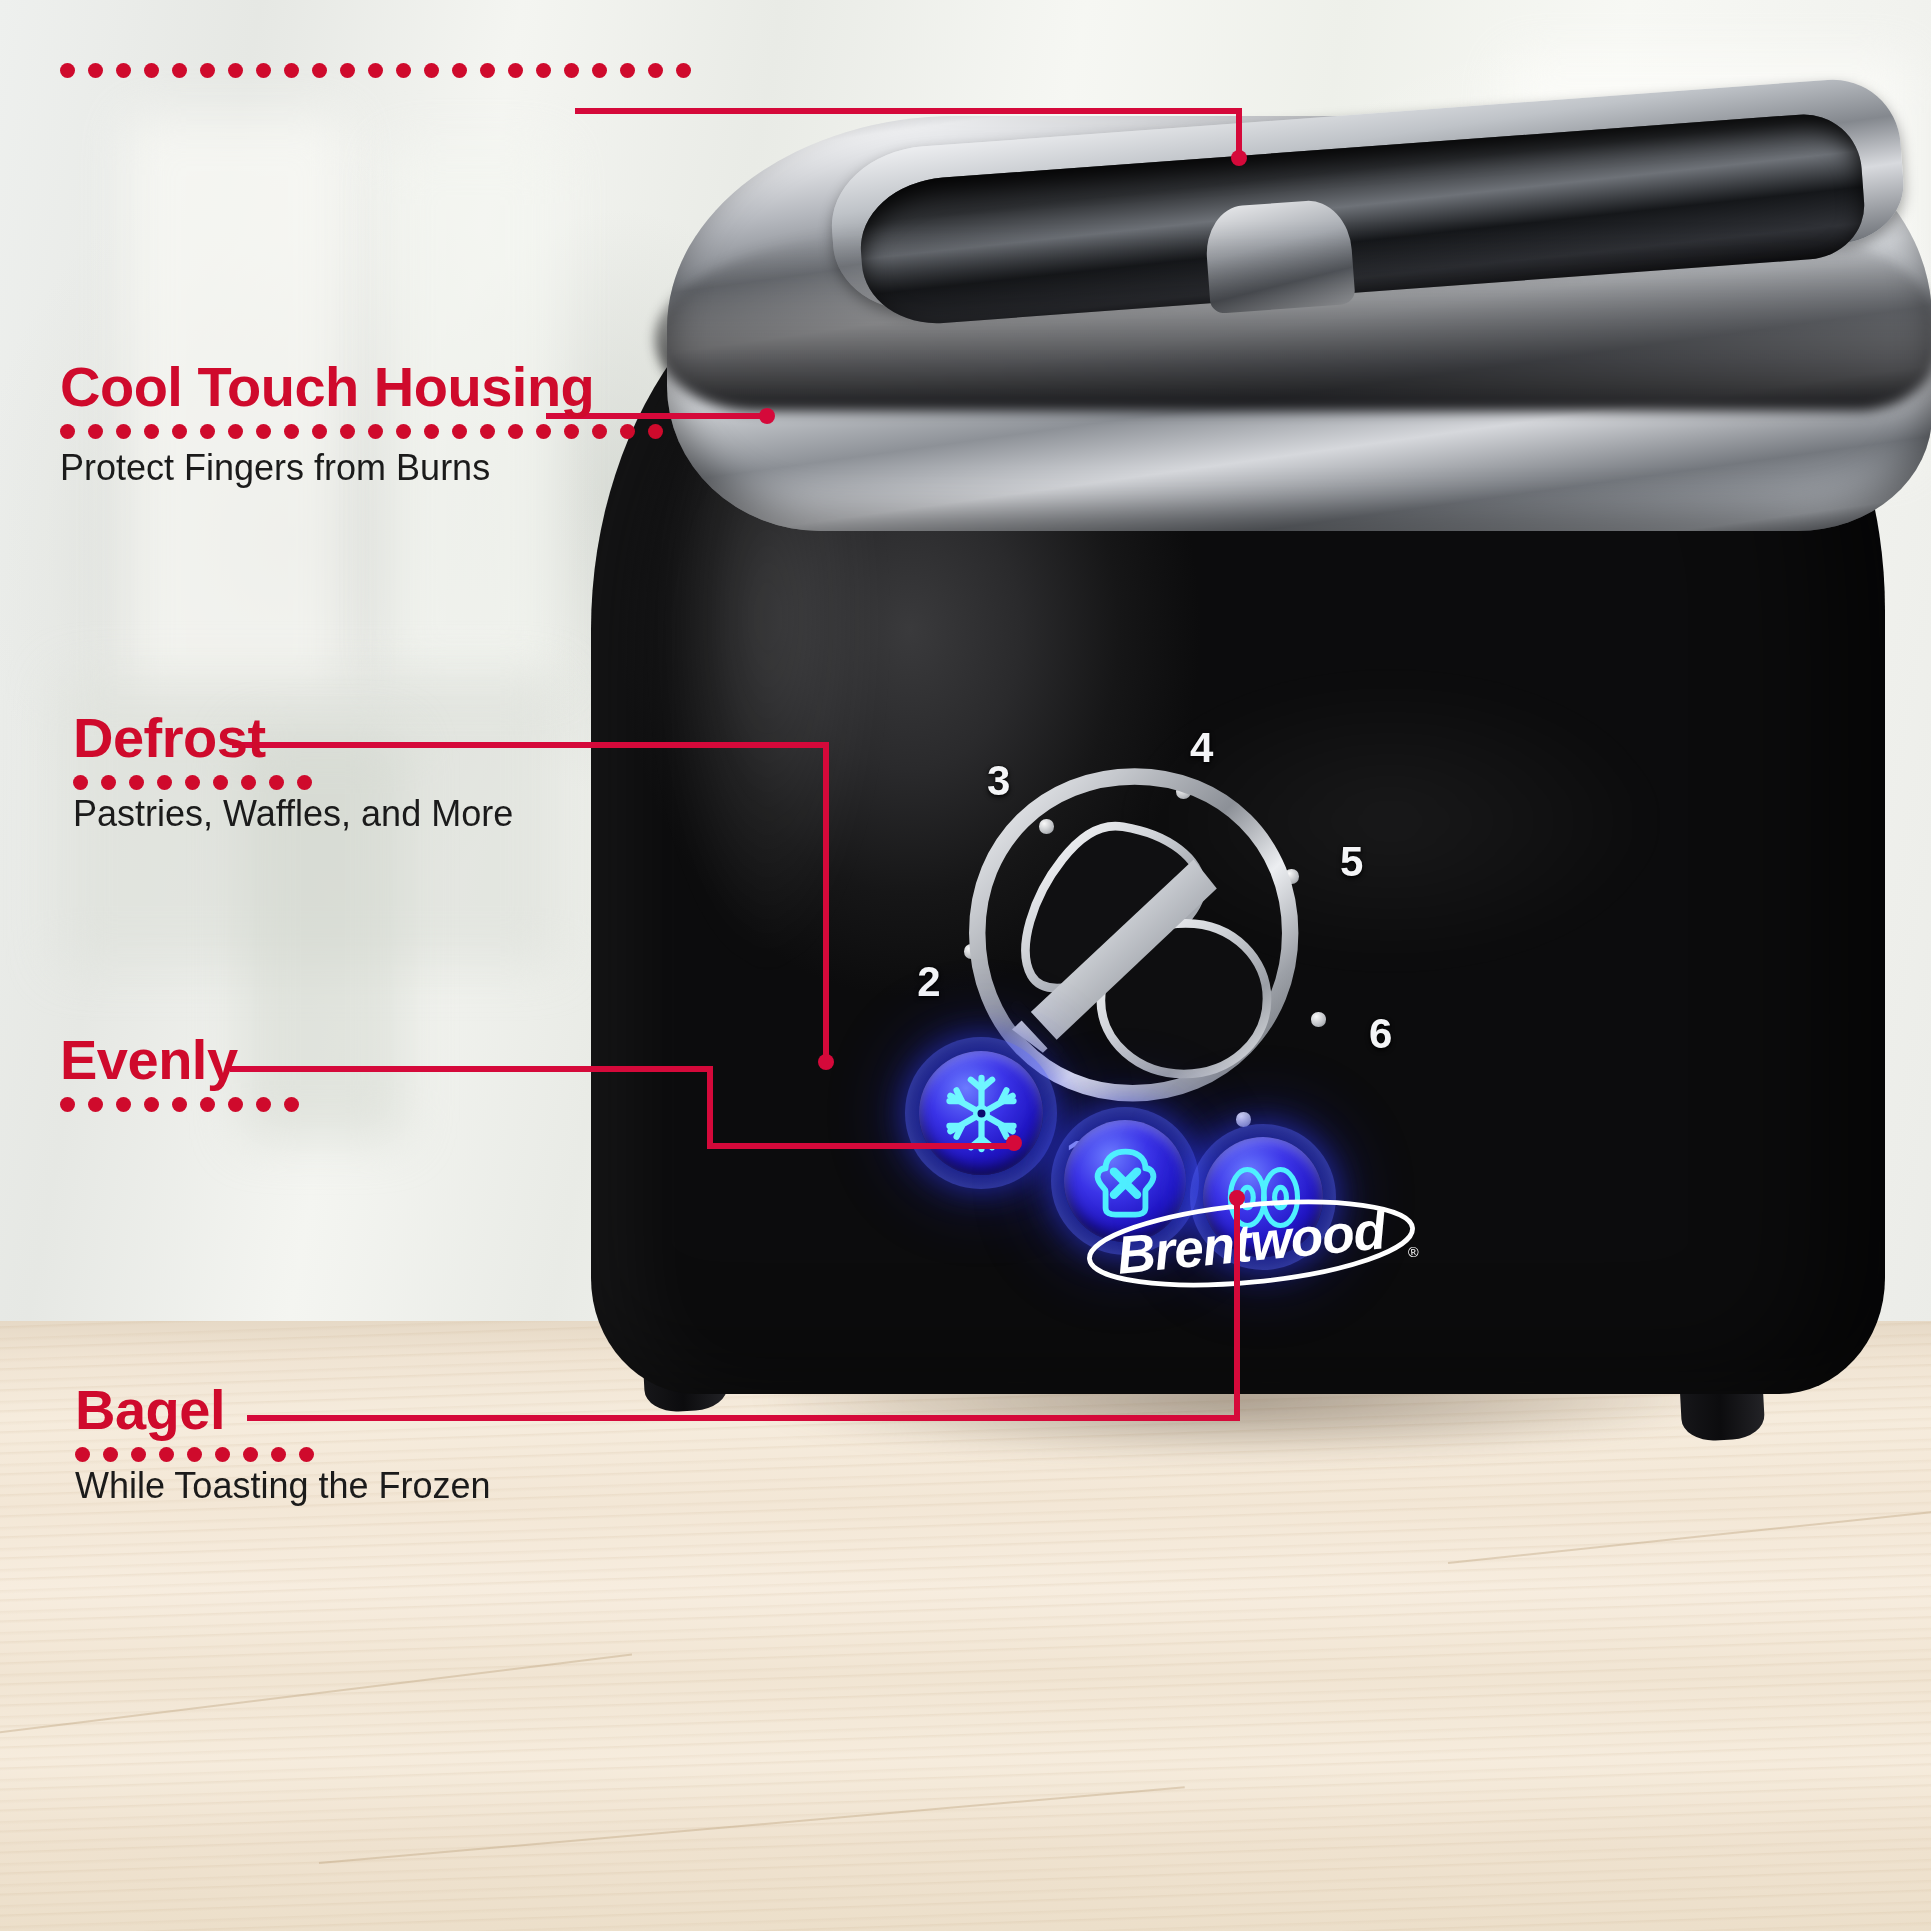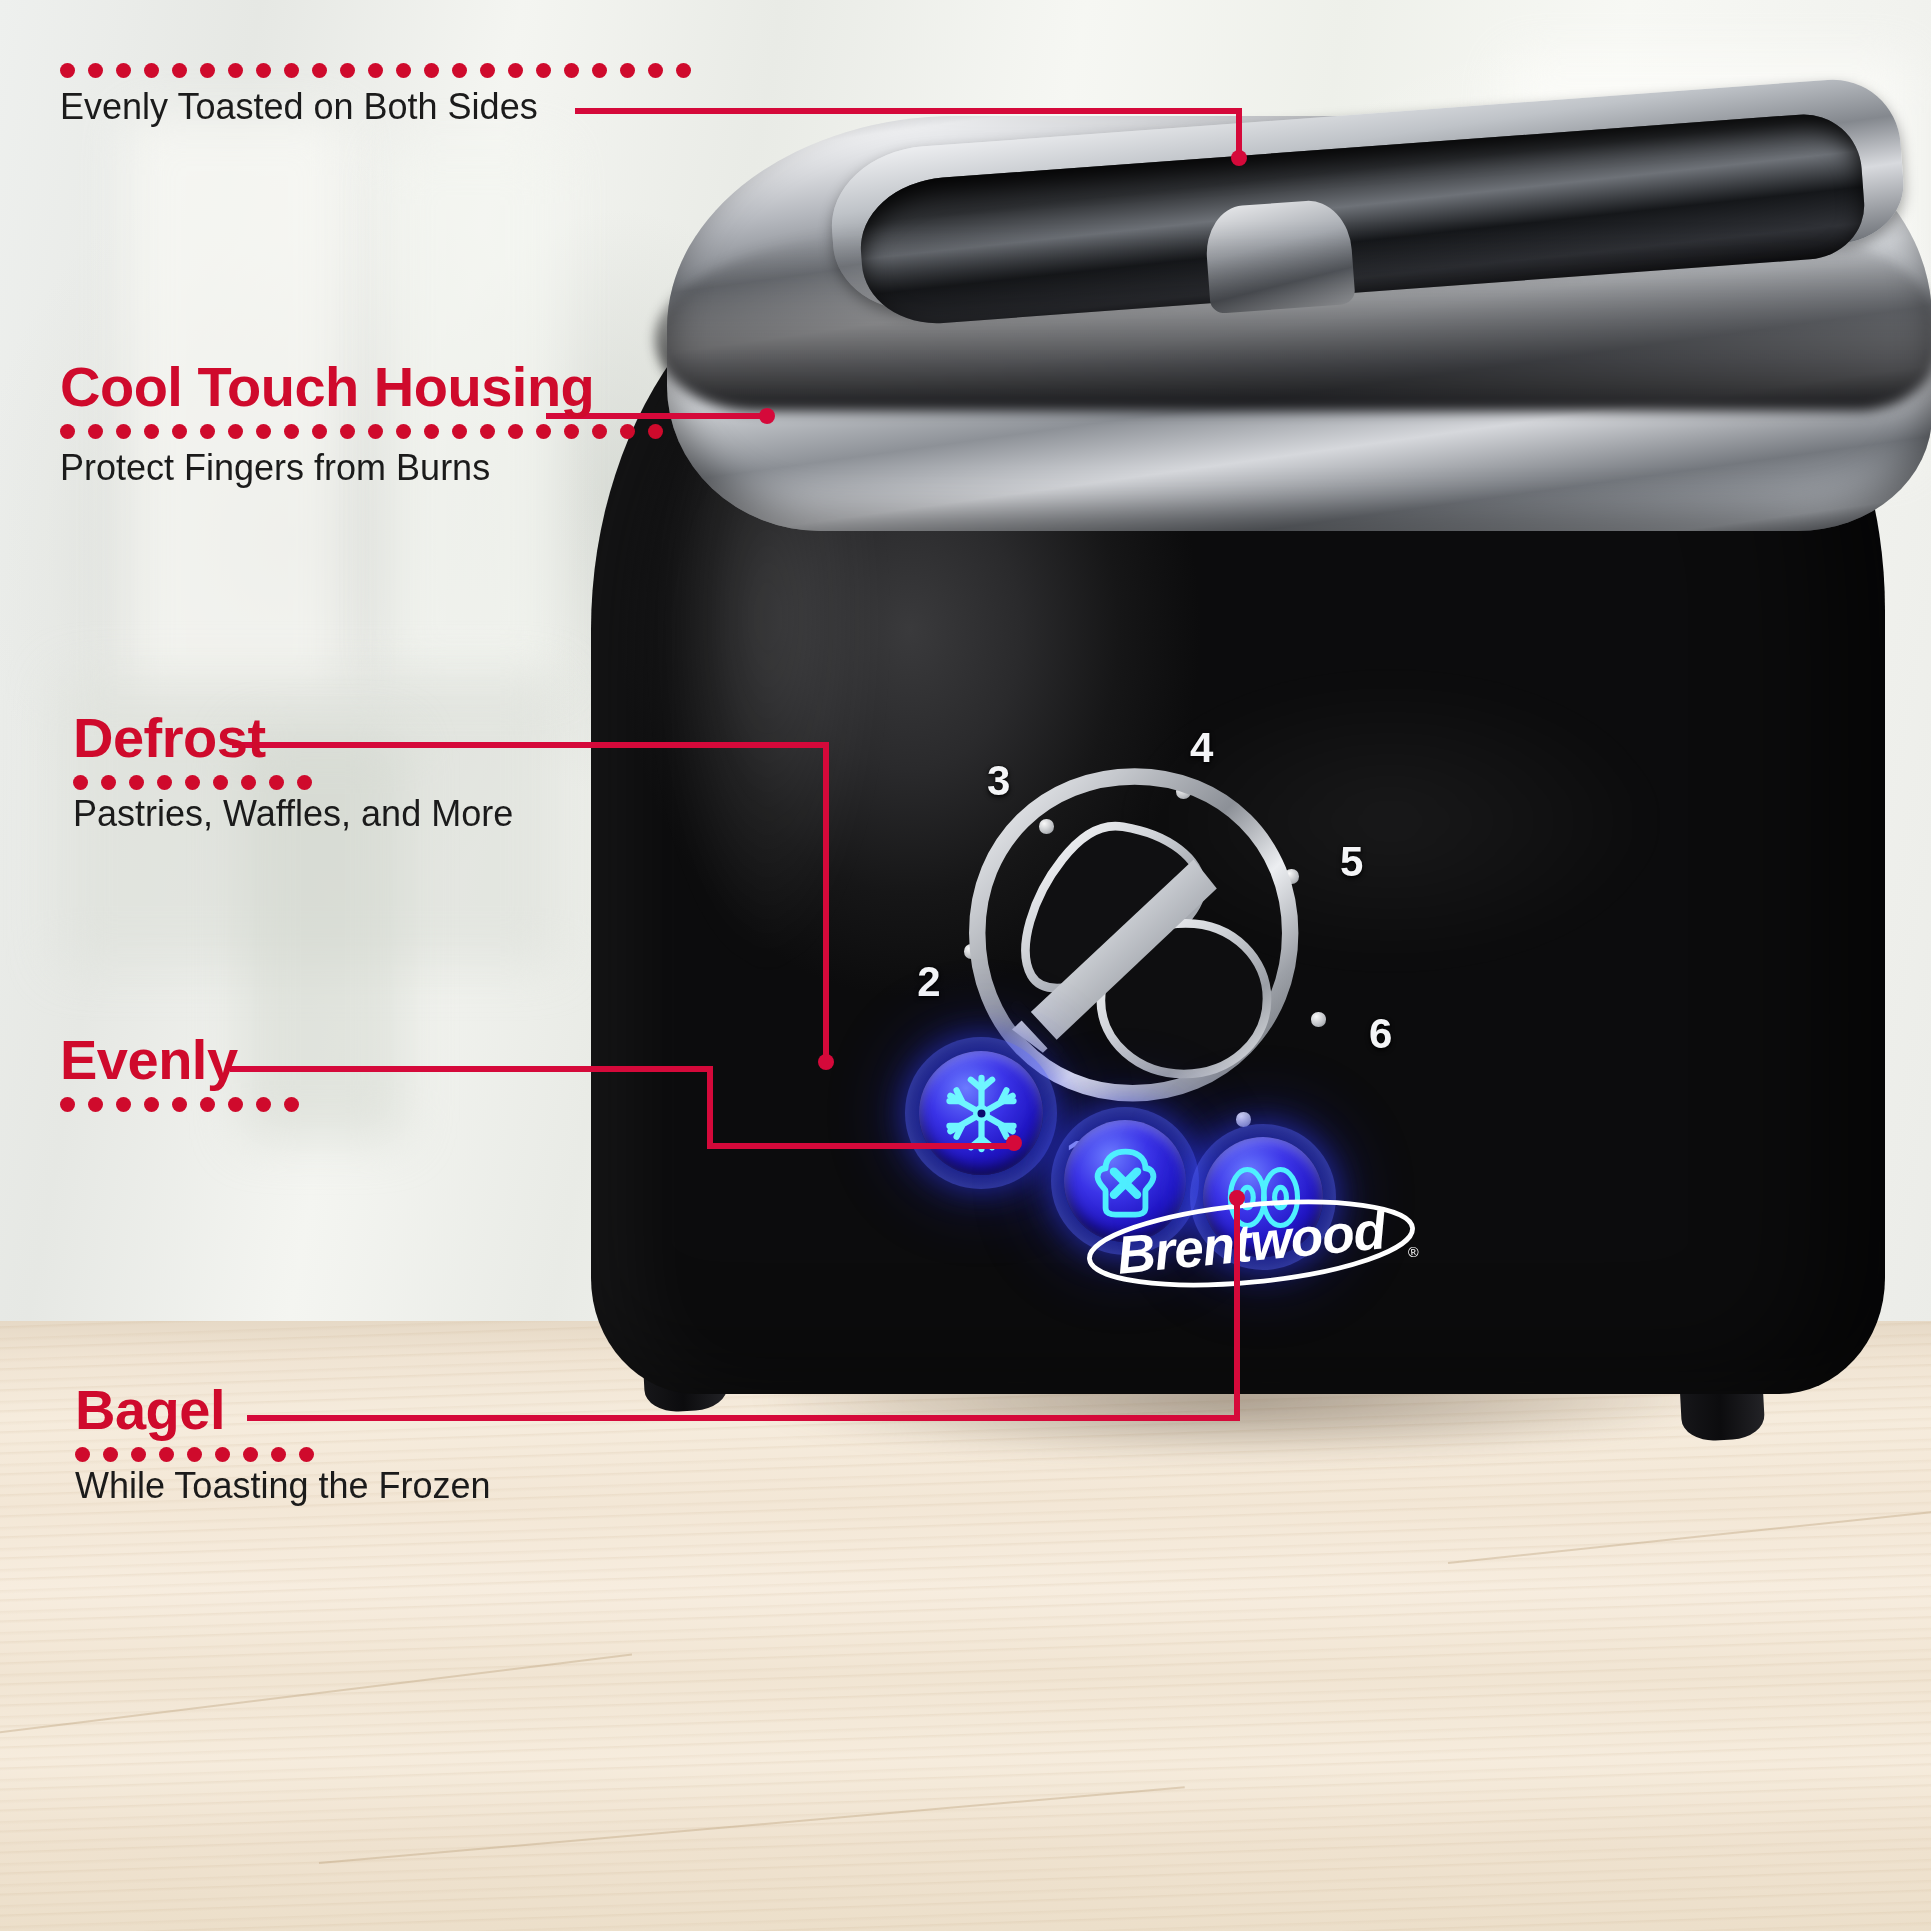--- a/index.html
+++ b/index.html
@@ -337,21 +337,20 @@
   <div class="leader leader-v" style="left:707px; top:1066px; height:83px;"></div>
   <div class="leader leader-h" style="left:707px; top:1143px; width:307px;"></div>
   <div class="leader-cap" style="left:1006px; top:1135px;"></div>
 
   <div class="leader leader-h" style="left:247px; top:1415px; width:993px;"></div>
   <div class="leader leader-v" style="left:1234px; top:1197px; height:224px;"></div>
   <div class="leader-cap" style="left:1229px; top:1190px;"></div>
 
   <div class="callout" style="left:60px; top:54px;">
     <div class="co-dots"><span style="display:inline-block;width:15.4px;height:15.4px;border-radius:50%;background:#cf0a2c;margin-right:12.6px;"></span><span style="display:inline-block;width:15.4px;height:15.4px;border-radius:50%;background:#cf0a2c;margin-right:12.6px;"></span><span style="display:inline-block;width:15.4px;height:15.4px;border-radius:50%;background:#cf0a2c;margin-right:12.6px;"></span><span style="display:inline-block;width:15.4px;height:15.4px;border-radius:50%;background:#cf0a2c;margin-right:12.6px;"></span><span style="display:inline-block;width:15.4px;height:15.4px;border-radius:50%;background:#cf0a2c;margin-right:12.6px;"></span><span style="display:inline-block;width:15.4px;height:15.4px;border-radius:50%;background:#cf0a2c;margin-right:12.6px;"></span><span style="display:inline-block;width:15.4px;height:15.4px;border-radius:50%;background:#cf0a2c;margin-right:12.6px;"></span><span style="display:inline-block;width:15.4px;height:15.4px;border-radius:50%;background:#cf0a2c;margin-right:12.6px;"></span><span style="display:inline-block;width:15.4px;height:15.4px;border-radius:50%;background:#cf0a2c;margin-right:12.6px;"></span><span style="display:inline-block;width:15.4px;height:15.4px;border-radius:50%;background:#cf0a2c;margin-right:12.6px;"></span><span style="display:inline-block;width:15.4px;height:15.4px;border-radius:50%;background:#cf0a2c;margin-right:12.6px;"></span><span style="display:inline-block;width:15.4px;height:15.4px;border-radius:50%;background:#cf0a2c;margin-right:12.6px;"></span><span style="display:inline-block;width:15.4px;height:15.4px;border-radius:50%;background:#cf0a2c;margin-right:12.6px;"></span><span style="display:inline-block;width:15.4px;height:15.4px;border-radius:50%;background:#cf0a2c;margin-right:12.6px;"></span><span style="display:inline-block;width:15.4px;height:15.4px;border-radius:50%;background:#cf0a2c;margin-right:12.6px;"></span><span style="display:inline-block;width:15.4px;height:15.4px;border-radius:50%;background:#cf0a2c;margin-right:12.6px;"></span><span style="display:inline-block;width:15.4px;height:15.4px;border-radius:50%;background:#cf0a2c;margin-right:12.6px;"></span><span style="display:inline-block;width:15.4px;height:15.4px;border-radius:50%;background:#cf0a2c;margin-right:12.6px;"></span><span style="display:inline-block;width:15.4px;height:15.4px;border-radius:50%;background:#cf0a2c;margin-right:12.6px;"></span><span style="display:inline-block;width:15.4px;height:15.4px;border-radius:50%;background:#cf0a2c;margin-right:12.6px;"></span><span style="display:inline-block;width:15.4px;height:15.4px;border-radius:50%;background:#cf0a2c;margin-right:12.6px;"></span><span style="display:inline-block;width:15.4px;height:15.4px;border-radius:50%;background:#cf0a2c;margin-right:12.6px;"></span><span style="display:inline-block;width:15.4px;height:15.4px;border-radius:50%;background:#cf0a2c;margin-right:12.6px;"></span></div>
-    <div class="co-sub">Evenly Toasted on Both Sides</div>
   </div>
 
   <div class="callout" style="left:60px; top:360px;">
     <div class="co-title" style="font-size:56px;">Cool Touch Housing</div>
     <div class="co-dots"><span style="display:inline-block;width:15.4px;height:15.4px;border-radius:50%;background:#cf0a2c;margin-right:12.6px;"></span><span style="display:inline-block;width:15.4px;height:15.4px;border-radius:50%;background:#cf0a2c;margin-right:12.6px;"></span><span style="display:inline-block;width:15.4px;height:15.4px;border-radius:50%;background:#cf0a2c;margin-right:12.6px;"></span><span style="display:inline-block;width:15.4px;height:15.4px;border-radius:50%;background:#cf0a2c;margin-right:12.6px;"></span><span style="display:inline-block;width:15.4px;height:15.4px;border-radius:50%;background:#cf0a2c;margin-right:12.6px;"></span><span style="display:inline-block;width:15.4px;height:15.4px;border-radius:50%;background:#cf0a2c;margin-right:12.6px;"></span><span style="display:inline-block;width:15.4px;height:15.4px;border-radius:50%;background:#cf0a2c;margin-right:12.6px;"></span><span style="display:inline-block;width:15.4px;height:15.4px;border-radius:50%;background:#cf0a2c;margin-right:12.6px;"></span><span style="display:inline-block;width:15.4px;height:15.4px;border-radius:50%;background:#cf0a2c;margin-right:12.6px;"></span><span style="display:inline-block;width:15.4px;height:15.4px;border-radius:50%;background:#cf0a2c;margin-right:12.6px;"></span><span style="display:inline-block;width:15.4px;height:15.4px;border-radius:50%;background:#cf0a2c;margin-right:12.6px;"></span><span style="display:inline-block;width:15.4px;height:15.4px;border-radius:50%;background:#cf0a2c;margin-right:12.6px;"></span><span style="display:inline-block;width:15.4px;height:15.4px;border-radius:50%;background:#cf0a2c;margin-right:12.6px;"></span><span style="display:inline-block;width:15.4px;height:15.4px;border-radius:50%;background:#cf0a2c;margin-right:12.6px;"></span><span style="display:inline-block;width:15.4px;height:15.4px;border-radius:50%;background:#cf0a2c;margin-right:12.6px;"></span><span style="display:inline-block;width:15.4px;height:15.4px;border-radius:50%;background:#cf0a2c;margin-right:12.6px;"></span><span style="display:inline-block;width:15.4px;height:15.4px;border-radius:50%;background:#cf0a2c;margin-right:12.6px;"></span><span style="display:inline-block;width:15.4px;height:15.4px;border-radius:50%;background:#cf0a2c;margin-right:12.6px;"></span><span style="display:inline-block;width:15.4px;height:15.4px;border-radius:50%;background:#cf0a2c;margin-right:12.6px;"></span><span style="display:inline-block;width:15.4px;height:15.4px;border-radius:50%;background:#cf0a2c;margin-right:12.6px;"></span><span style="display:inline-block;width:15.4px;height:15.4px;border-radius:50%;background:#cf0a2c;margin-right:12.6px;"></span><span style="display:inline-block;width:15.4px;height:15.4px;border-radius:50%;background:#cf0a2c;margin-right:12.6px;"></span></div>
     <div class="co-sub">Protect Fingers from Burns</div>
   </div>
 
   <div class="callout" style="left:48px; top:711px;margin-left:25px;">
     <div class="co-title" style="font-size:56px;">Defrost</div>

